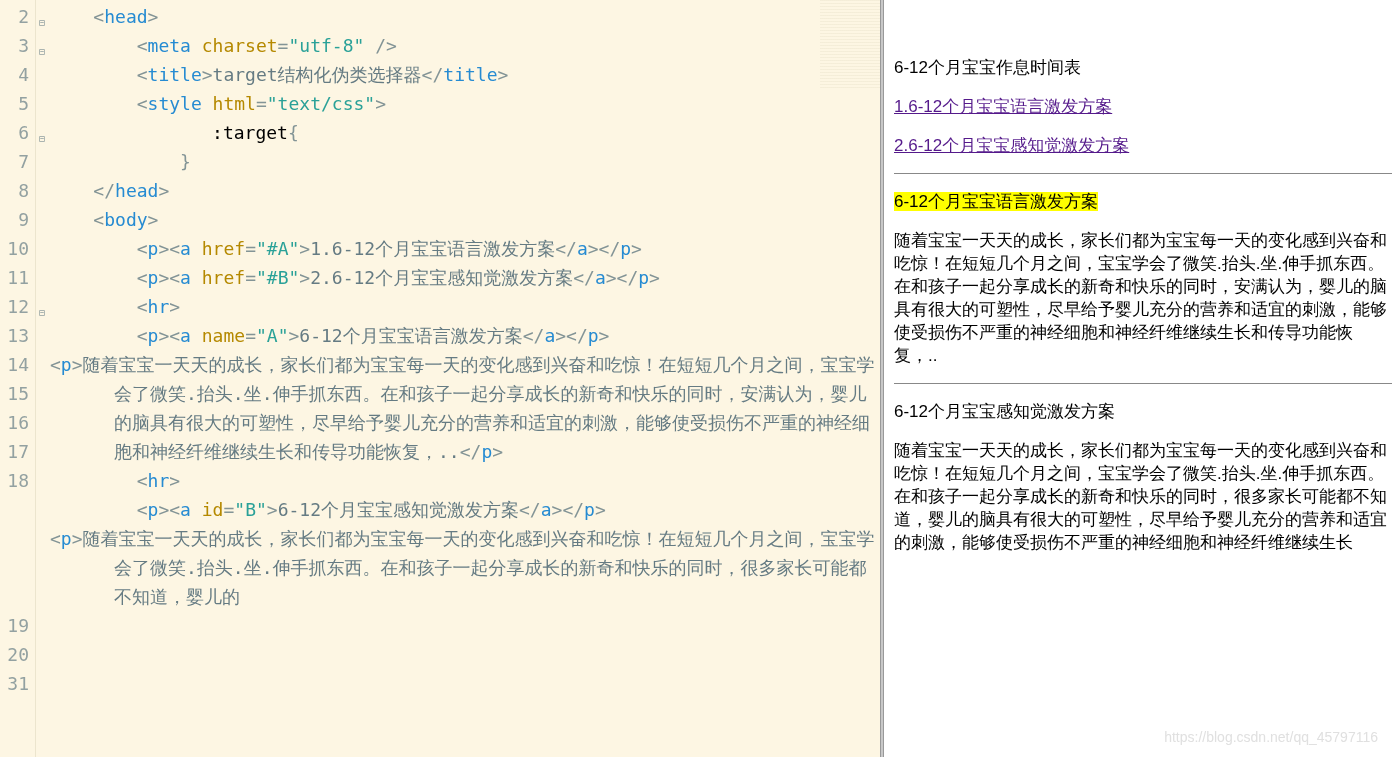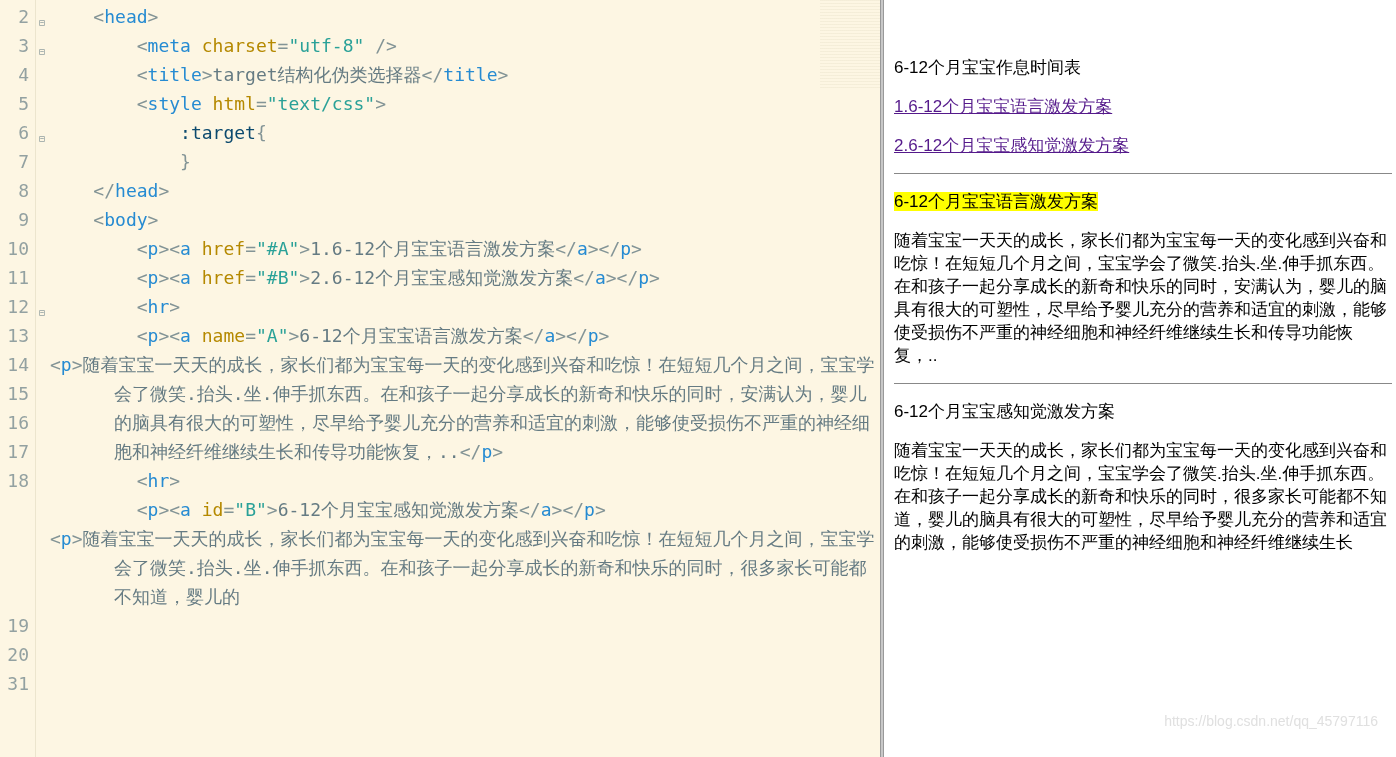--- a/index.html
+++ b/index.html
@@ -9,34 +9,34 @@
 .gutter { width:36px; padding-top:2px; text-align:right; color:#93A1A1; background:#FDF6E3; border-right:1px solid #ECE5CE; user-select:none; }
 .gutter .g { height:29px; line-height:29px; padding-right:6px; position:relative; }
 .gutter .g .fold { position:absolute; right:-10px; top:6px; width:10px; height:10px; font-size:10px; color:#93A1A1; }
 .code { flex:1; padding:2px 0 0 14px; background:#FDF6E3; color:#657B83; }
 .ln { min-height:29px; line-height:29px; white-space:pre-wrap; word-break:break-all; }
 .code .wrapln { line-height:29px; white-space:normal; word-break:break-all; }
 .t-tag { color:#268BD2; }
 .t-attr { color:#B58900; }
 .t-str  { color:#2AA198; }
 .t-punc { color:#839496; }
-.t-kw   { color:#0c4a6e; }
+.t-kw   { color:#000000;margin-left:32px; }
 .t-prop { color:#268BD2; }
 .t-val  { color:#657B83; }
 .t-text { color:#657B83; }
 .minimap { position:absolute; top:0; right:0; width:60px; height:90px; background:
   repeating-linear-gradient(#ECE5CE, #ECE5CE 1px, #FDF6E3 1px, #FDF6E3 3px);
   opacity:.5; }
 .divider { width:4px; background:#C8C8C8; border-left:1px solid #999; border-right:1px solid #999; cursor:col-resize; }
 .preview { flex:1; height:100%; background:#FFF; padding:40px 4px 4px 10px; overflow:hidden; color:#000; font-family: Arial, "Microsoft YaHei", sans-serif; font-size:17px; }
 .preview p { margin:16px 0; }
 .preview a.lnk { color:#551A8B; text-decoration:underline; cursor:pointer; }
 .preview hr { border:0; border-top:1px solid #888; margin:10px 0; }
 .preview .hl { background:yellow; }
-.watermark { position:absolute; right:18px; bottom:28px; color:#E0E0E0; font-size:14px; font-family:Arial; pointer-events:none; }
+.watermark { position:absolute; right:18px; bottom:12px; color:#E0E0E0; font-size:14px; font-family:Arial; pointer-events:none; }
 </style>
 </head>
 <body>
 
 <div class="wrap">
   <div class="editor">
     <div class="minimap"></div>
     <div class="gutter">
       <div class="g"><span>2</span><span class="fold">⊟</span></div>
       <div class="g"><span>3</span><span class="fold">⊟</span></div>

